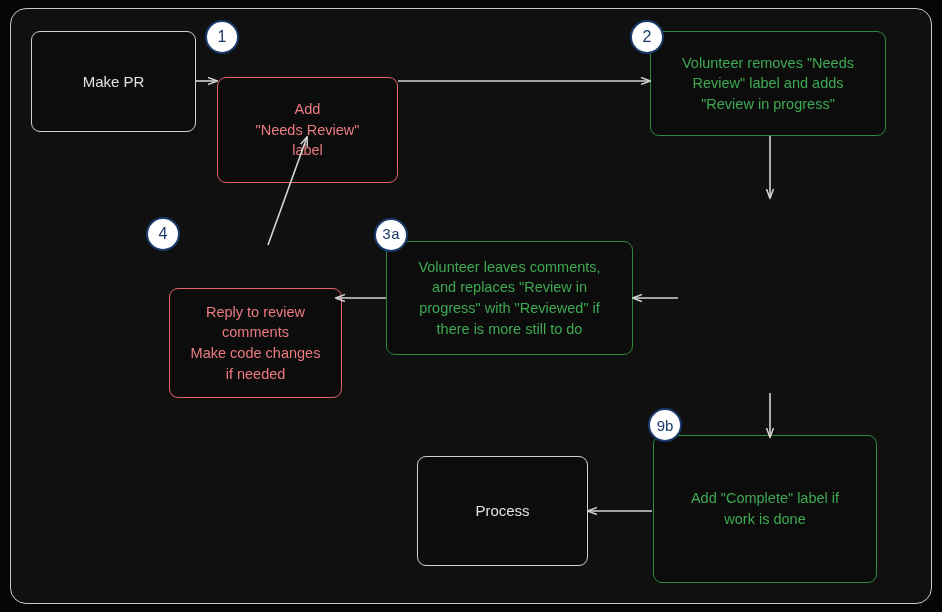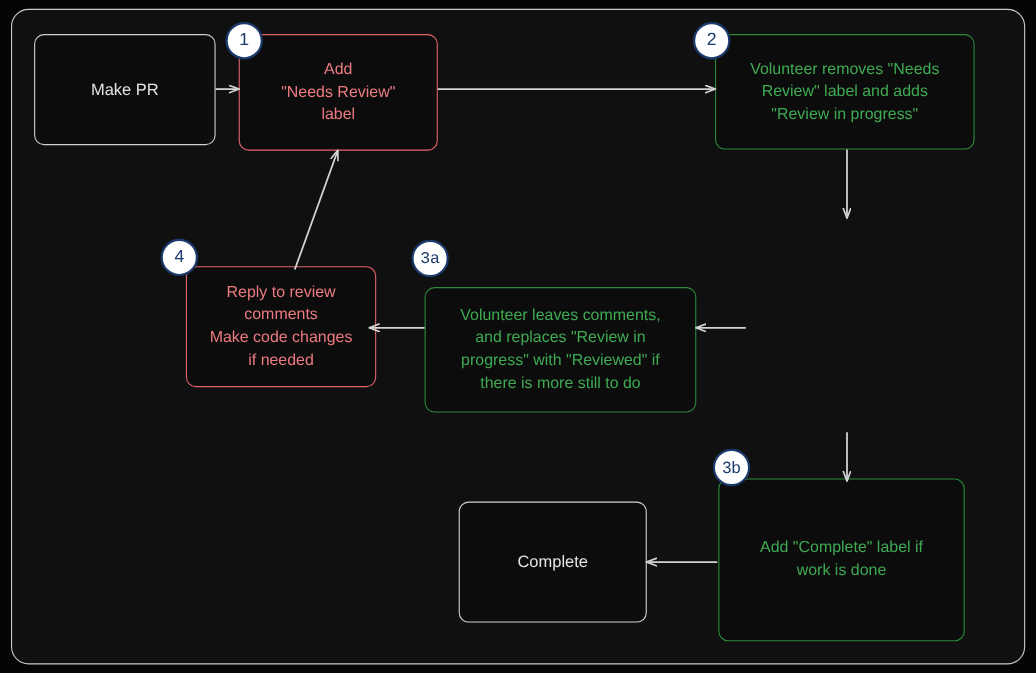--- a/index.html
+++ b/index.html
@@ -64,20 +64,21 @@
   }
   .node.plain {
     border-color: #d0d0d0;
     color: #e2e2e2;
     font-size: 15px;
   }
   .node.red {
     border-color: #e4646c;
     color: #ec7b80;
     font-size: 14.5px;
+    margin-top: 46px;
   }
   .node.green {
     border-color: #2c8a3b;
     color: #3faa52;
     font-size: 14.5px;
   }
 
   
   .diamond {
     position: absolute;
@@ -166,32 +167,32 @@
 "Needs Review"
 label</div>
   <div class="badge" style="left:205px; top:20px;">1</div>
 
   <div class="node green" style="left:650px; top:31px; width:236px; height:105px;">Volunteer removes "Needs
 Review" label and adds
 "Review in progress"</div>
   <div class="badge" style="left:630px; top:20px;">2</div>
 
 
-  <div class="node green" style="left:386px; top:241px; width:247px; height:114px;margin-top:20px;">Volunteer leaves comments,
+  <div class="node green" style="left:386px; top:241px; width:247px; height:114px;">Volunteer leaves comments,
 and replaces "Review in
 progress" with "Reviewed" if
 there is more still to do</div>
   <div class="badge wide" style="left:374px; top:218px;font-family:Liberation Mono, monospace;">3a</div>
 
   <div class="node red" style="left:169px; top:242px; width:173px; height:110px;">Reply to review
 comments
 Make code changes
 if needed</div>
   <div class="badge" style="left:146px; top:217px;">4</div>
 
   <div class="node green" style="left:653px; top:435px; width:224px; height:148px;">Add "Complete" label if
 work is done</div>
-  <div class="badge wide" style="left:648px; top:408px;">3b</div>
+  <div class="badge wide" style="left:648px; top:408px;">9b</div>
 
-  <div class="node plain" style="left:417px; top:456px; width:171px; height:110px;">Complete</div>
+  <div class="node plain" style="left:417px; top:456px; width:171px; height:110px;">Process</div>
 
 
 </div>
 
 </body></html>

